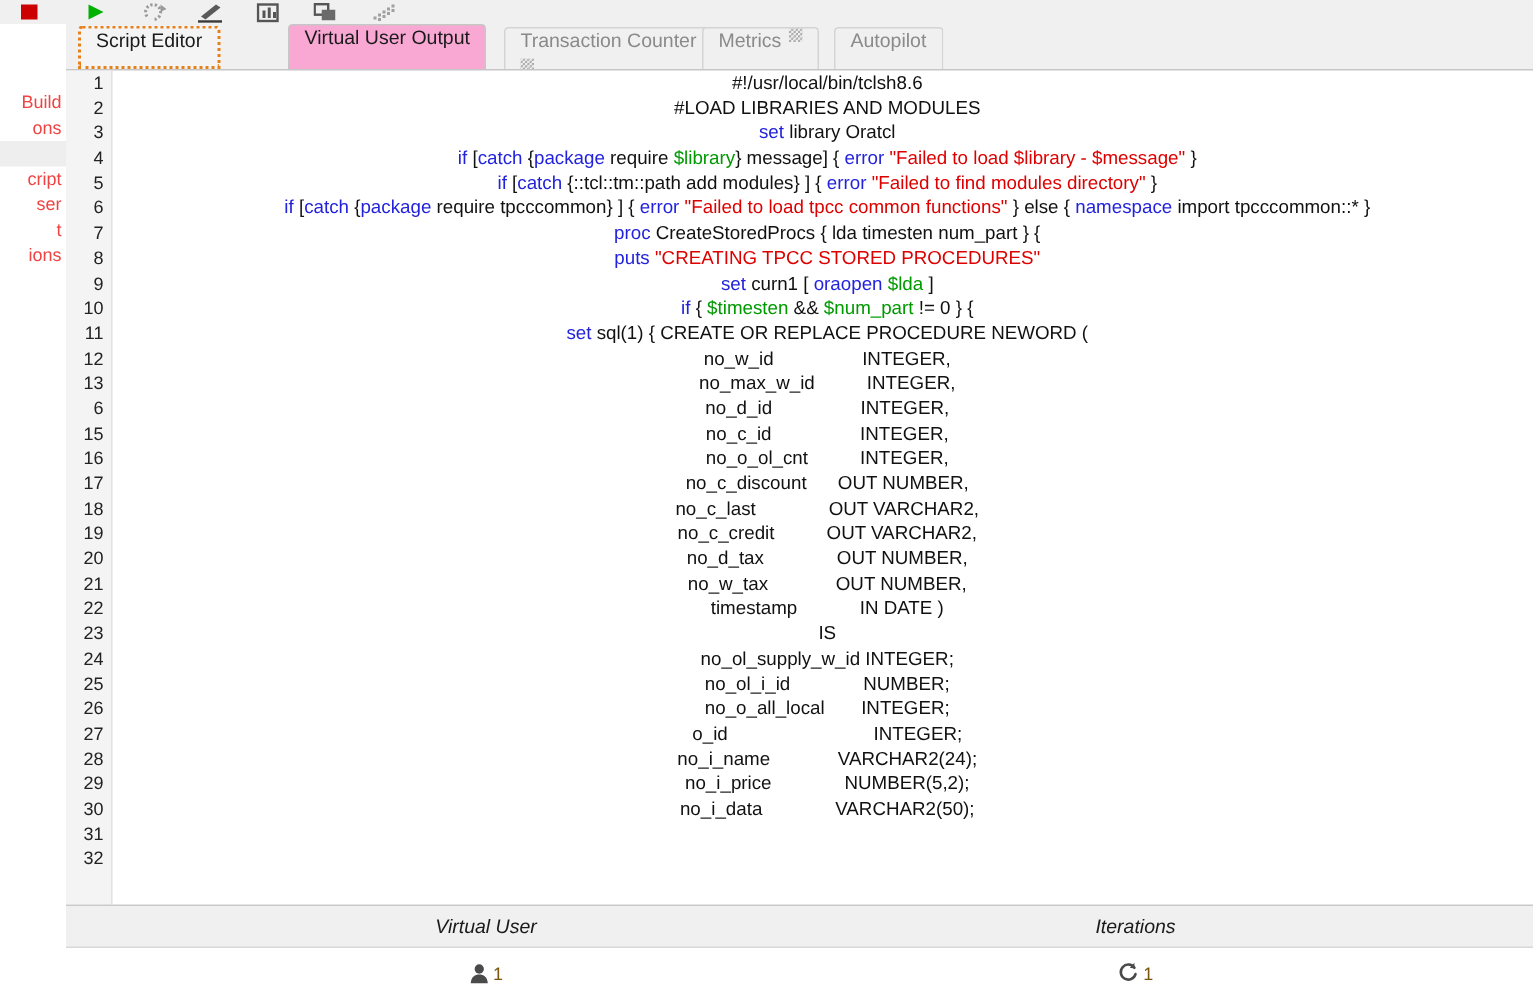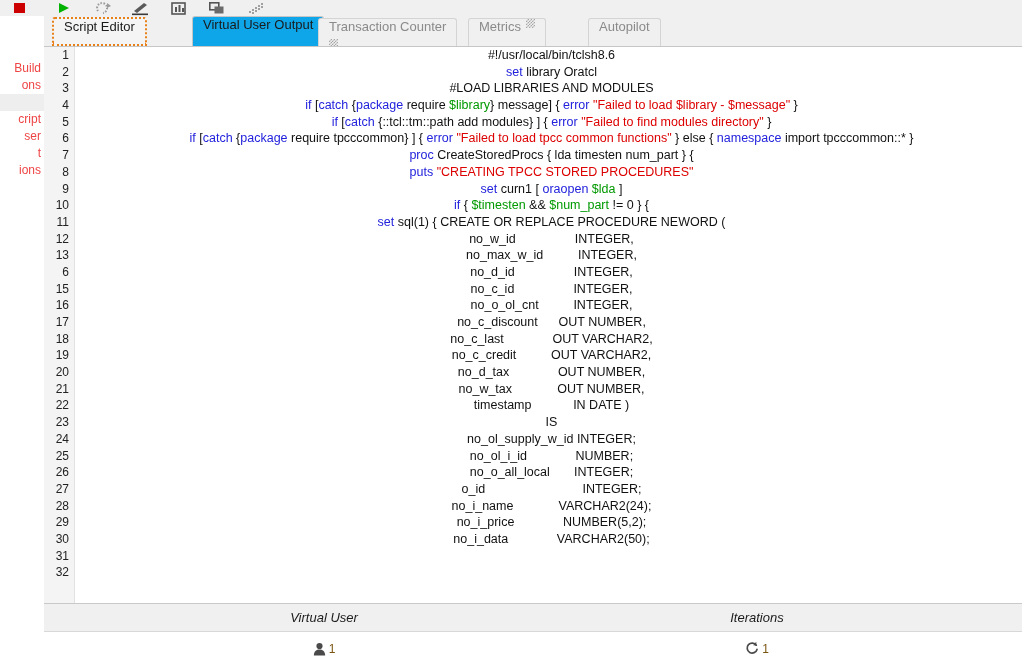--- a/index.html
+++ b/index.html
@@ -68,21 +68,21 @@
     padding: 0 10px;
     font-size: 13px;
     color: #8a8a8a;
     background: #f0f0f0;
     border: 1px solid #d4d4d4;
     border-bottom: none;
     border-radius: 3px 3px 0 0;
     white-space: nowrap;
   }
   .tab.active {
-    background: #0ea5e9;
+    background: #f9a8d4;
     color: #1a1a1a;
     font-weight: normal;
     top: 0px; height: 30px;
     border-color: #c6c6c6;
   }
   .tab.focused {
     background: #f4f4f4;
     color: #1a1a1a;
     border: 2px dotted #e8801a;
     top: 1px; height: 29px;
@@ -262,29 +262,29 @@
       </div>
   </div>
 
   <div class="tabstrip">
     <div class="tab focused" style="left:8px;">
       <span>Script Editor</span>
     </div>
     <div class="tab active" style="left:148px;">
       <span>Virtual User Output</span>
     </div>
-    <div class="tab" style="left:274px;flex-direction:column;">
+    <div class="tab" style="left:292px;flex-direction:column;">
       <span>Transaction Counter</span>
       <span class="hatch"></span>
     </div>
     <div class="tab" style="left:424px;">
       <span>Metrics</span>
       <span class="hatch"></span>
     </div>
-    <div class="tab" style="left:544px;">
+    <div class="tab" style="left:512px;">
       <span>Autopilot</span>
     </div>
   </div>
 
   <div class="editor">
     <div class="gutter" id="gutter">
         <div class="ln">1</div>
         <div class="ln">2</div>
         <div class="ln">3</div>
         <div class="ln">4</div>
@@ -312,22 +312,22 @@
         <div class="ln">26</div>
         <div class="ln">27</div>
         <div class="ln">28</div>
         <div class="ln">29</div>
         <div class="ln">30</div>
         <div class="ln">31</div>
         <div class="ln">32</div>
       </div>
     <div class="code" id="code">
         <div class="cl"><span class="cmt">#!/usr/local/bin/tclsh8.6</span></div>
+        <div class="cl"><span class="cmt">#LOAD LIBRARIES AND MODULES</span></div>
         <div class="cl"><span class="kw">set</span><span class="plain"> library Oratcl</span></div>
-        <div class="cl"><span class="cmt">#LOAD LIBRARIES AND MODULES</span></div>
         <div class="cl"><span class="kw">if</span><span class="plain"> [</span><span class="kw">catch</span><span class="plain"> {</span><span class="kw">package</span><span class="plain"> require </span><span class="var">$library</span><span class="plain">} message] { </span><span class="kw">error</span><span class="plain"> </span><span class="str">"Failed to load $library - $message"</span><span class="plain"> }</span></div>
         <div class="cl"><span class="kw">if</span><span class="plain"> [</span><span class="kw">catch</span><span class="plain"> {::tcl::tm::path add modules} ] { </span><span class="kw">error</span><span class="plain"> </span><span class="str">"Failed to find modules directory"</span><span class="plain"> }</span></div>
         <div class="cl"><span class="kw">if</span><span class="plain"> [</span><span class="kw">catch</span><span class="plain"> {</span><span class="kw">package</span><span class="plain"> require tpcccommon} ] { </span><span class="kw">error</span><span class="plain"> </span><span class="str">"Failed to load tpcc common functions"</span><span class="plain"> } else { </span><span class="kw">namespace</span><span class="plain"> import tpcccommon::* }</span></div>
         <div class="cl"><span class="kw">proc</span><span class="plain"> CreateStoredProcs { lda timesten num_part } {</span></div>
         <div class="cl"><span class="kw">puts</span><span class="plain"> </span><span class="str">"CREATING TPCC STORED PROCEDURES"</span></div>
         <div class="cl"><span class="kw">set</span><span class="plain"> curn1 [ </span><span class="kw">oraopen</span><span class="plain"> </span><span class="var">$lda</span><span class="plain"> ]</span></div>
         <div class="cl"><span class="kw">if</span><span class="plain"> { </span><span class="var">$timesten</span><span class="plain"> &amp;&amp; </span><span class="var">$num_part</span><span class="plain"> != 0 } {</span></div>
         <div class="cl"><span class="kw">set</span><span class="plain"> sql(1) { CREATE OR REPLACE PROCEDURE NEWORD (</span></div>
         <div class="cl"><span class="plain">no_w_id                 INTEGER,</span></div>
         <div class="cl"><span class="plain">no_max_w_id          INTEGER,</span></div>

